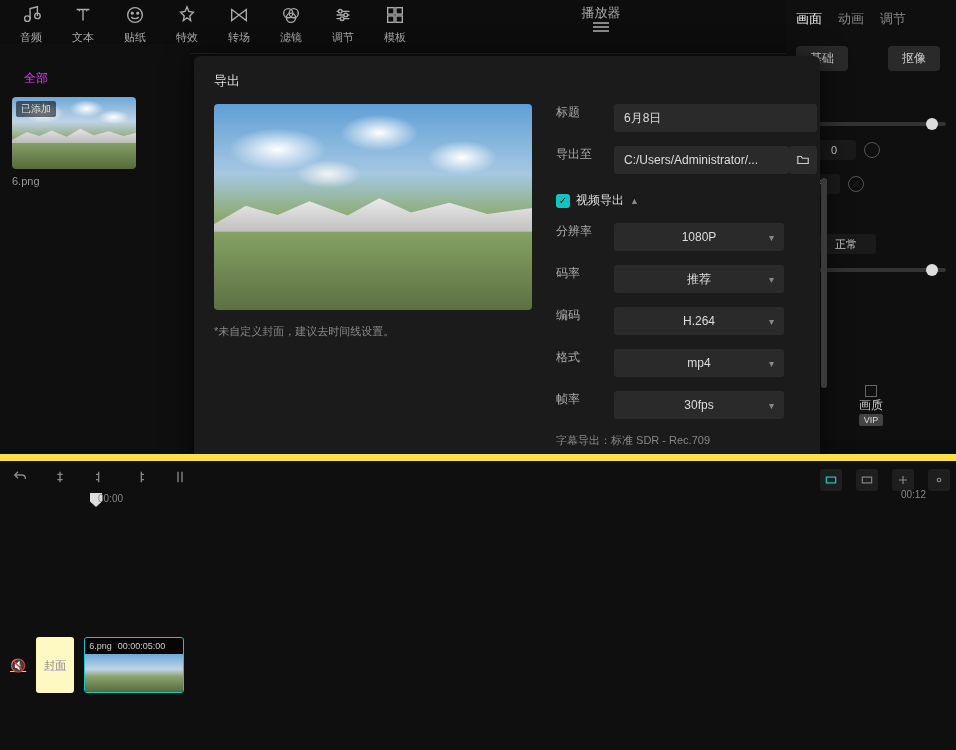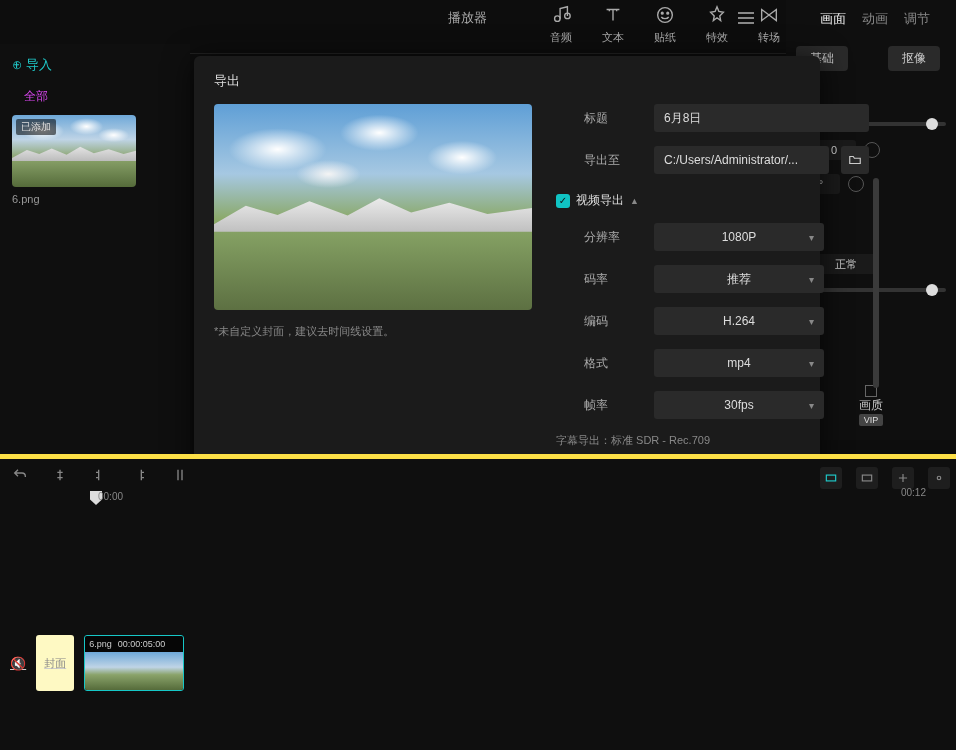--- a/index.html
+++ b/index.html
@@ -6,21 +6,20 @@
 body {
   width: 956px; height: 750px;
   background: #0d0d0d;
   font-family: "Microsoft YaHei", sans-serif;
   color: #ccc; font-size: 12px;
   overflow: hidden; position: relative;
 }
 .toolbar {
   display: flex; gap: 30px; padding: 4px 20px 8px;
   border-bottom: 1px solid #222;
-  justify-content: flex-end;
 }
 .tool { display: flex; flex-direction: column; align-items: center; gap: 4px; color: #aaa; font-size: 11px; }
 .tool svg { width: 22px; height: 22px; }
 .leftcol {
   position: absolute; left: 0; top: 44px; width: 190px; height: 410px;
   background: #0f0f0f; padding: 12px;
 }
 .import-btn { color: #1fc9c9; font-size: 13px; }
 .import-btn::before { content: "⊕ "; }
 .tab-all { margin: 14px 12px 10px; font-size: 12px; color: #d946ef; }
@@ -43,31 +42,31 @@
 }
 .badge {
   position: absolute; left: 4px; top: 4px; background: rgba(0,0,0,.55);
   color: #ddd; font-size: 10px; padding: 1px 5px; border-radius: 2px;
 }
 .thumb-name { font-size: 11px; color: #999; margin-top: 6px; }
 
 .player-head {
   position: absolute; left: 440px; top: 4px; right: 194px; height: 28px;
   display: flex; justify-content: space-between; align-items: center;
-  color: #aaa; font-size: 13px; padding: 0 8px;
+  color: #aaa; font-size: 13px; padding: 0 8px; flex-direction: column;
 }
 .ham { width: 16px; height: 12px; display: flex; flex-direction: column; justify-content: space-between; }
 .ham span { height: 2px; background: #888; }
 
 .rightpanel {
   position: absolute; right: 0; top: 0; width: 170px; height: 440px;
   background: #0f0f0f; padding: 10px;
 }
 .rtabs { display: flex; gap: 16px; font-size: 13px; color: #888; margin-bottom: 18px; }
-.rtabs .active { color: #eee; margin-left: 24px; }
+.rtabs .active { color: #eee; }
 .rp-pill { display: inline-block; background: #2a2a2a; padding: 4px 14px; border-radius: 4px; font-size: 12px; color: #ccc; }
 .rp-row { display: flex; align-items: center; gap: 8px; margin: 14px 0; font-size: 12px; color: #aaa; }
 .rp-slider { flex: 1; height: 4px; background: #333; position: relative; border-radius: 2px; }
 .rp-slider::after { content: ""; position: absolute; right: 8px; top: -4px; width: 12px; height: 12px; background: #ddd; border-radius: 50%; }
 .mini-in { width: 44px; height: 20px; background: #1a1a1a; border: none; color: #ccc; text-align: center; font-size: 11px; border-radius: 3px; }
 .circ { width: 16px; height: 16px; border: 1px solid #555; border-radius: 50%; display: inline-block; }
 .rp-foot { position: absolute; bottom: 14px; left: 10px; right: 10px; display: flex; justify-content: space-between; align-items: center; flex-direction: column; }
 .vip { font-size: 9px; background: #444; color: #ddd; padding: 1px 5px; border-radius: 2px; }
 .sq { width: 12px; height: 12px; border: 1px solid #666; display: inline-block; }
 
@@ -96,21 +95,21 @@
   position: absolute; left: 0; right: 0; top: 44%; height: 18%;
   background: linear-gradient(#eee, #c0c0c0);
   clip-path: polygon(0 80%, 10% 30%, 20% 55%, 30% 18%, 42% 56%, 52% 10%, 62% 48%, 74% 22%, 86% 52%, 100% 36%, 100% 100%, 0 100%);
 }
 .preview-note { font-size: 11px; color: #888; margin-top: 14px; }
 .form { flex: 1; position: relative; }
 .scrollb {
   position: absolute; right: -10px; top: 74px; width: 6px; height: 210px;
   background: #3a3a3a; border-radius: 3px;
 }
-.frow { display: flex; align-items: center; gap: 12px; margin-bottom: 14px; font-size: 12px; margin-left: 28px; }
+.frow { display: flex; align-items: flex-start; margin-bottom: 14px; font-size: 12px; }
 .frow .lbl { width: 58px; color: #aaa; }
 .in {
   flex: 1; height: 28px; background: #2a2a2a; border: none; color: #ddd;
   padding: 0 10px; border-radius: 3px; font-size: 12px;
 }
 .iconbtn {
   width: 28px; height: 28px; background: #2a2a2a; border-radius: 3px;
   display: flex; align-items: center; justify-content: center;
 }
 .section { display: flex; align-items: center; gap: 6px; margin: 18px 0 14px; font-size: 12px; color: #ddd; }
@@ -141,21 +140,21 @@
   background: #e33; transform: rotate(32deg); transform-origin: top;
 }
 .arrow::after {
   content: ""; position: absolute; bottom: -2px; left: -6px;
   border: 7px solid transparent; border-top: 14px solid #e33;
 }
 
 
 .timeline {
   position: absolute; left: 0; right: 0; top: 454px; bottom: 0;
-  background: #0f0f0f; border-top: 5px solid #fde047; text-decoration: underline;
+  background: #0f0f0f; border-top: 7px solid #fde047; text-decoration: underline;
 }
 .tl-tools { display: flex; gap: 24px; padding: 8px 12px; align-items: center; }
 .tl-tools svg { width: 16px; height: 16px; }
 .tl-ruler { position: relative; height: 20px; margin-left: 90px; }
 .playhead { position: absolute; left: 0; top: 0; width: 12px; height: 14px; background: #ddd; clip-path: polygon(0 0,100% 0,100% 60%,50% 100%,0 60%); }
 .tc { position: absolute; top: 0; font-size: 10px; color: #888; }
 .track { display: flex; align-items: center; height: 64px; margin-top: 120px; gap: 10px; padding: 0 10px; }
 .mute { color: #888; font-size: 13px; }
 .cover { width: 38px; height: 56px; background: #fef9c3; display: flex; align-items: center; justify-content: center; color: #888; font-size: 11px; border-radius: 3px; }
 .clip { width: 100px; height: 56px; border: 1px solid #16c7c7; border-radius: 3px; overflow: hidden; position: relative; }
@@ -235,21 +234,20 @@
 <div class="player-head">
   <span>播放器</span>
   <div class="ham">
       <span></span>
       <span></span>
       <span></span>
     </div>
 </div>
 
 <div class="leftcol">
-  <div class="import-btn">导入</div>
   <div class="tab-all">全部</div>
   <div class="thumb">
     <div class="clouds"></div>
       <div class="mtn"></div>
     <div class="badge">已添加</div>
   </div>
   <div class="thumb-name">6.png</div>
 </div>
 
 <div class="rightpanel">
@@ -268,21 +266,21 @@
     </div>
   <div class="rp-row">
     <span>X</span>
     <input class="mini-in" value="0" style="">
     <span class="circ"></span>
   </div>
   <div class="rp-row">
     <input class="mini-in" value="0°" style="">
     <span class="circ"></span>
   </div>
-  <div class="rp-row" style="margin-top:60px">
+  <div class="rp-row" style="margin-top:40px">
       <span style="color:#888">式</span>
     <input class="mini-in" style="width: 60px;" value="正常">
   </div>
   <div class="rp-row">
       <div class="rp-slider"></div>
     </div>
   <div class="rp-foot">
     <span class="sq"></span>
     <span>画质</span>
     <span class="vip">VIP</span>

